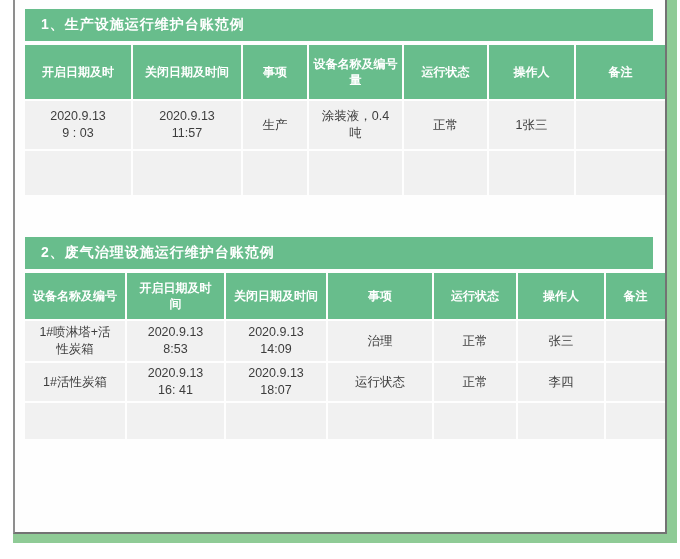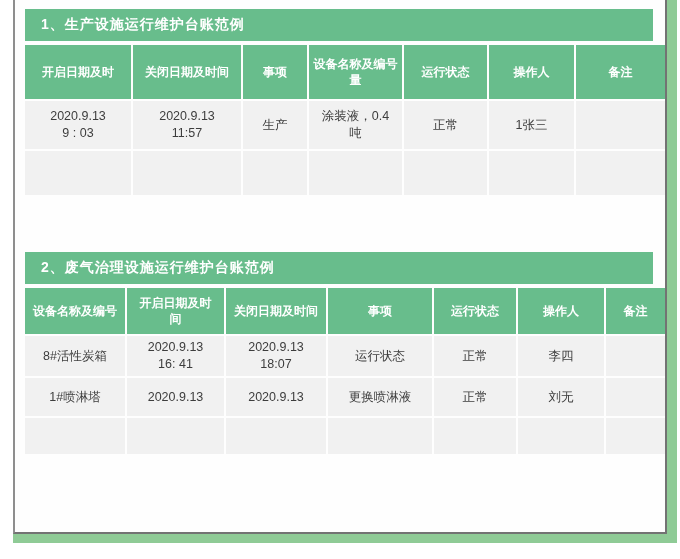--- a/index.html
+++ b/index.html
@@ -21,21 +21,21 @@
     border-left:2px solid #8e8e8e;
     border-right:2px solid #737373;
     border-bottom:2px solid #737373;
   }
   
   .frame-right{position:absolute;left:667px;top:0;width:10px;height:543px;background:var(--frame);}
   .frame-bottom{position:absolute;left:13px;top:534px;width:664px;height:9px;background:var(--frame);}
 
   .section{margin-left:10px;width:628px;}
   .section-1{padding-top:10px;}
-  .section-2{margin-top:55px;}
+  .section-2{margin-top:40px;}
 
   .title-bar{
     width:628px;height:32px;box-sizing:border-box;
     background:var(--accent);color:#ffffff;
     display:flex;align-items:center;padding-left:16px;
     font-size:14px;font-weight:bold;letter-spacing:1px;
   }
 
   table.ledger{
     border-collapse:separate;border-spacing:2px;
@@ -142,37 +142,40 @@
 间</th>
               <th>关闭日期及时间</th>
               <th>事项</th>
               <th>运行状态</th>
               <th>操作人</th>
               <th>备注</th>
             </tr>
           </thead>
           <tbody>
             <tr>
-              <td>8#活性炭箱</td>
+              <td>1#喷淋塔+活
+性炭箱</td>
+              <td>2020.9.13
+8:53</td>
+              <td>2020.9.13
+14:09</td>
+              <td>治理</td>
+              <td>正常</td>
+              <td>张三</td>
+              <td></td>
+            </tr>
+            <tr>
+              <td>1#活性炭箱</td>
               <td>2020.9.13
 16: 41</td>
               <td>2020.9.13
 18:07</td>
               <td>运行状态</td>
               <td>正常</td>
               <td>李四</td>
-              <td></td>
-            </tr>
-            <tr>
-              <td>1#喷淋塔</td>
-              <td>2020.9.13</td>
-              <td>2020.9.13</td>
-              <td>更换喷淋液</td>
-              <td>正常</td>
-              <td>刘无</td>
               <td></td>
             </tr>
             <tr>
               <td></td>
               <td></td>
               <td></td>
               <td></td>
               <td></td>
               <td></td>
               <td></td>

